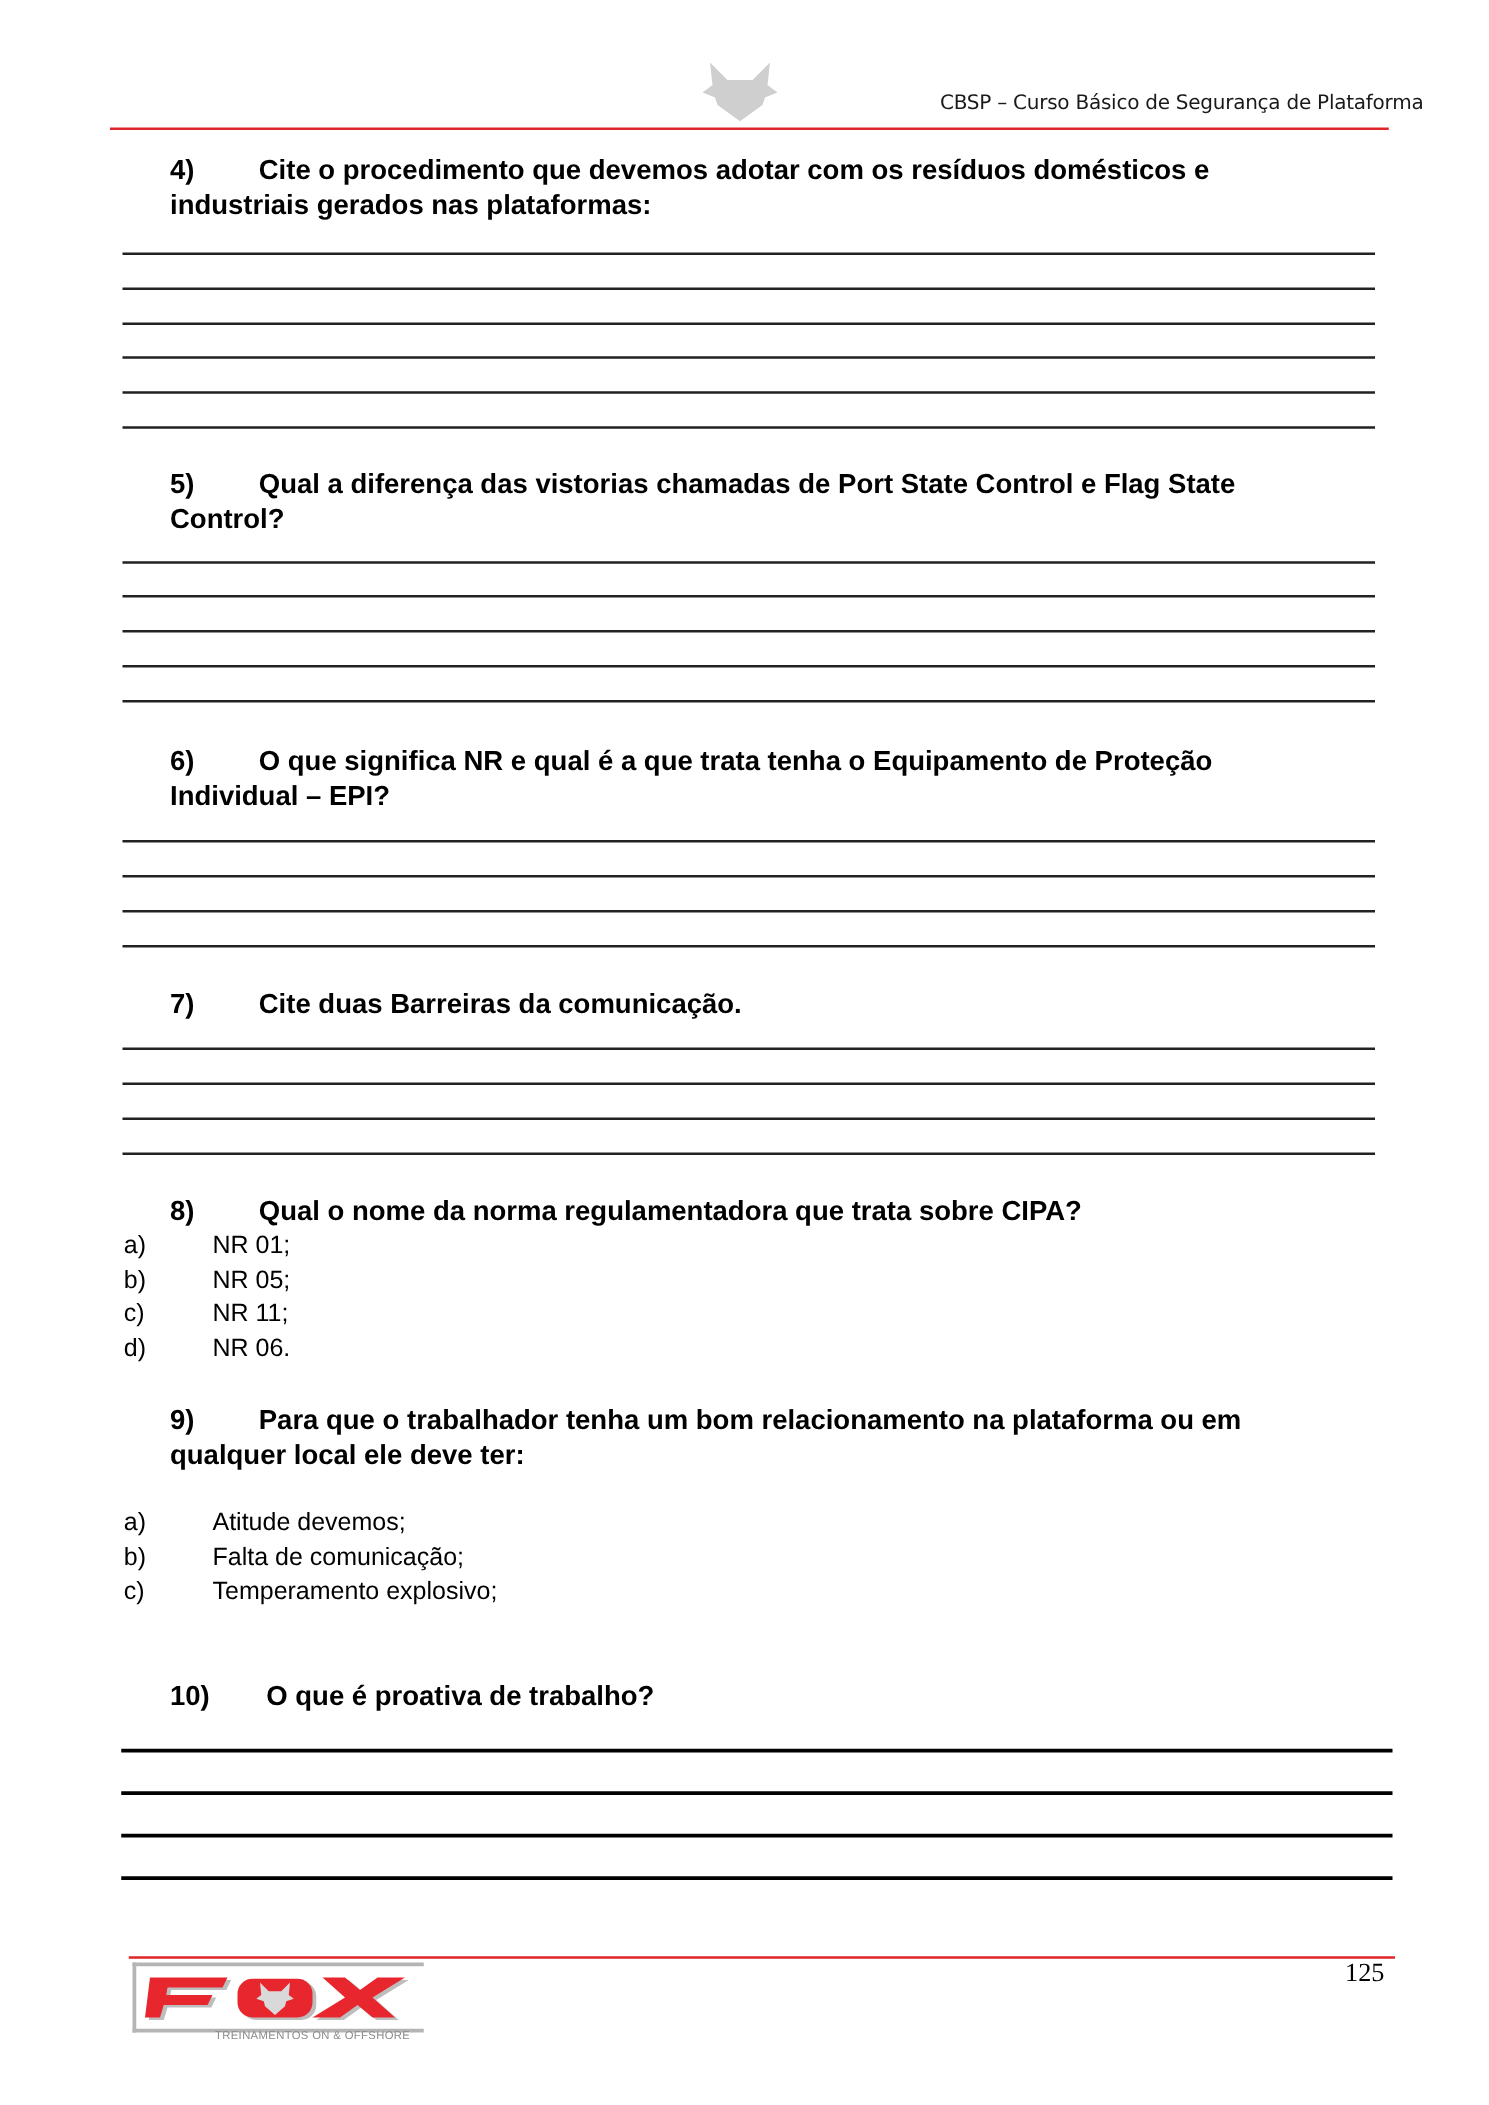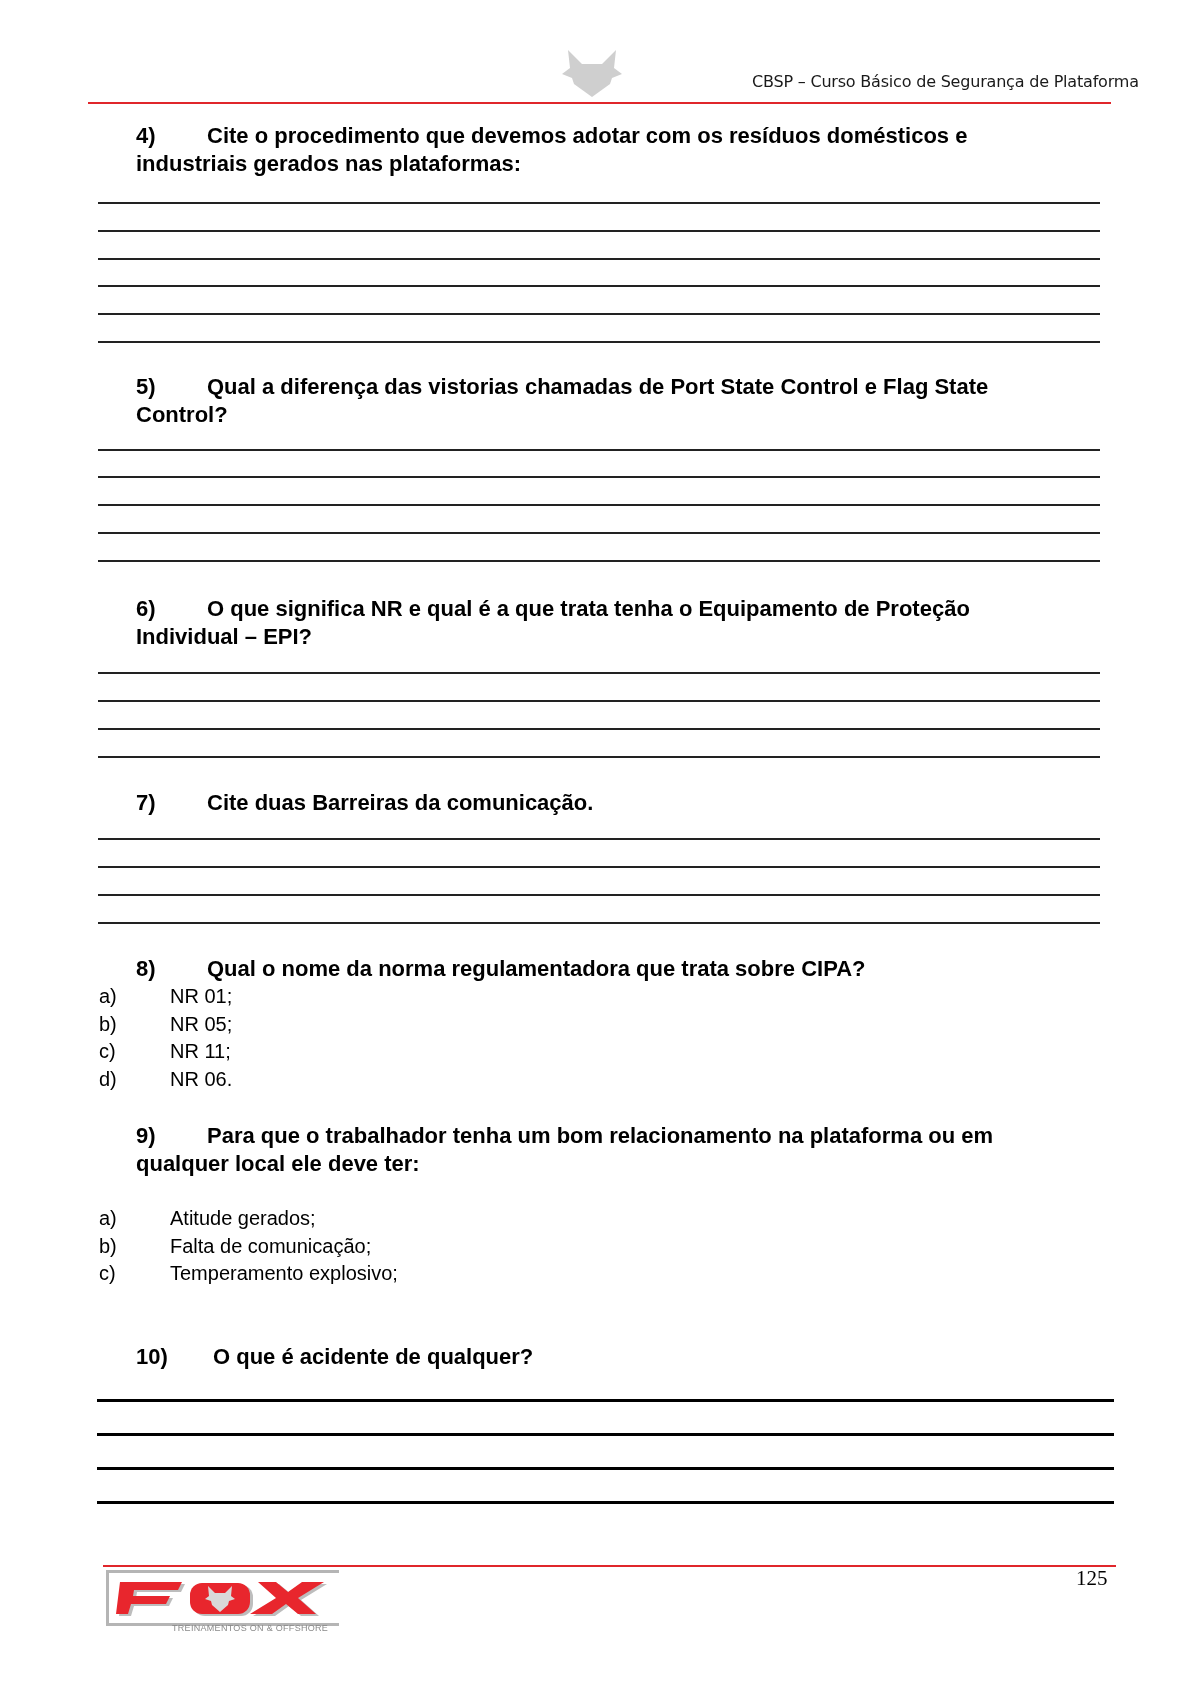--- a/index.html
+++ b/index.html
@@ -76,27 +76,27 @@
   <div class="opt"><span class="num">b)</span><span>NR 05;</span></div>
   <div class="opt"><span class="num">c)</span><span>NR 11;</span></div>
   <div class="opt"><span class="num">d)</span><span>NR 06.</span></div>
 </div>
 
 <div class="abs q" style="left:99px;top:1122px;">
   <div><span class="num">9)</span><span>Para que o trabalhador tenha um bom relacionamento na plataforma ou em</span></div>
   <div>qualquer local ele deve ter:</div>
 </div>
 <div class="abs" style="left:99px;top:1205px;">
-  <div class="opt"><span class="num">a)</span><span>Atitude gerados;</span></div>
+  <div class="opt"><span class="num">a)</span><span>Atitude devemos;</span></div>
   <div class="opt"><span class="num">b)</span><span>Falta de comunicação;</span></div>
   <div class="opt"><span class="num">c)</span><span>Temperamento explosivo;</span></div>
 </div>
 
 <div class="abs q q10" style="left:99px;top:1343px;">
-  <div><span class="num">10)</span><span>O que é acidente de qualquer?</span></div>
+  <div><span class="num">10)</span><span>O que é proativa de trabalho?</span></div>
 </div>
 <div class="abs thick" style="top:1399px;"></div>
 <div class="abs thick" style="top:1433px;"></div>
 <div class="abs thick" style="top:1467px;"></div>
 <div class="abs thick" style="top:1501px;"></div>
 
 <div class="abs red-line" style="left:103px;top:1565px;width:1013px;"></div>
 <div class="abs" style="left:106px;top:1570px;width:236px;height:66px;">
   <div class="abs logo-box" style="left:0;top:0;width:230px;height:50px;"></div>
   <div class="abs" style="left:10px;top:8px;width:220px;height:40px;">

